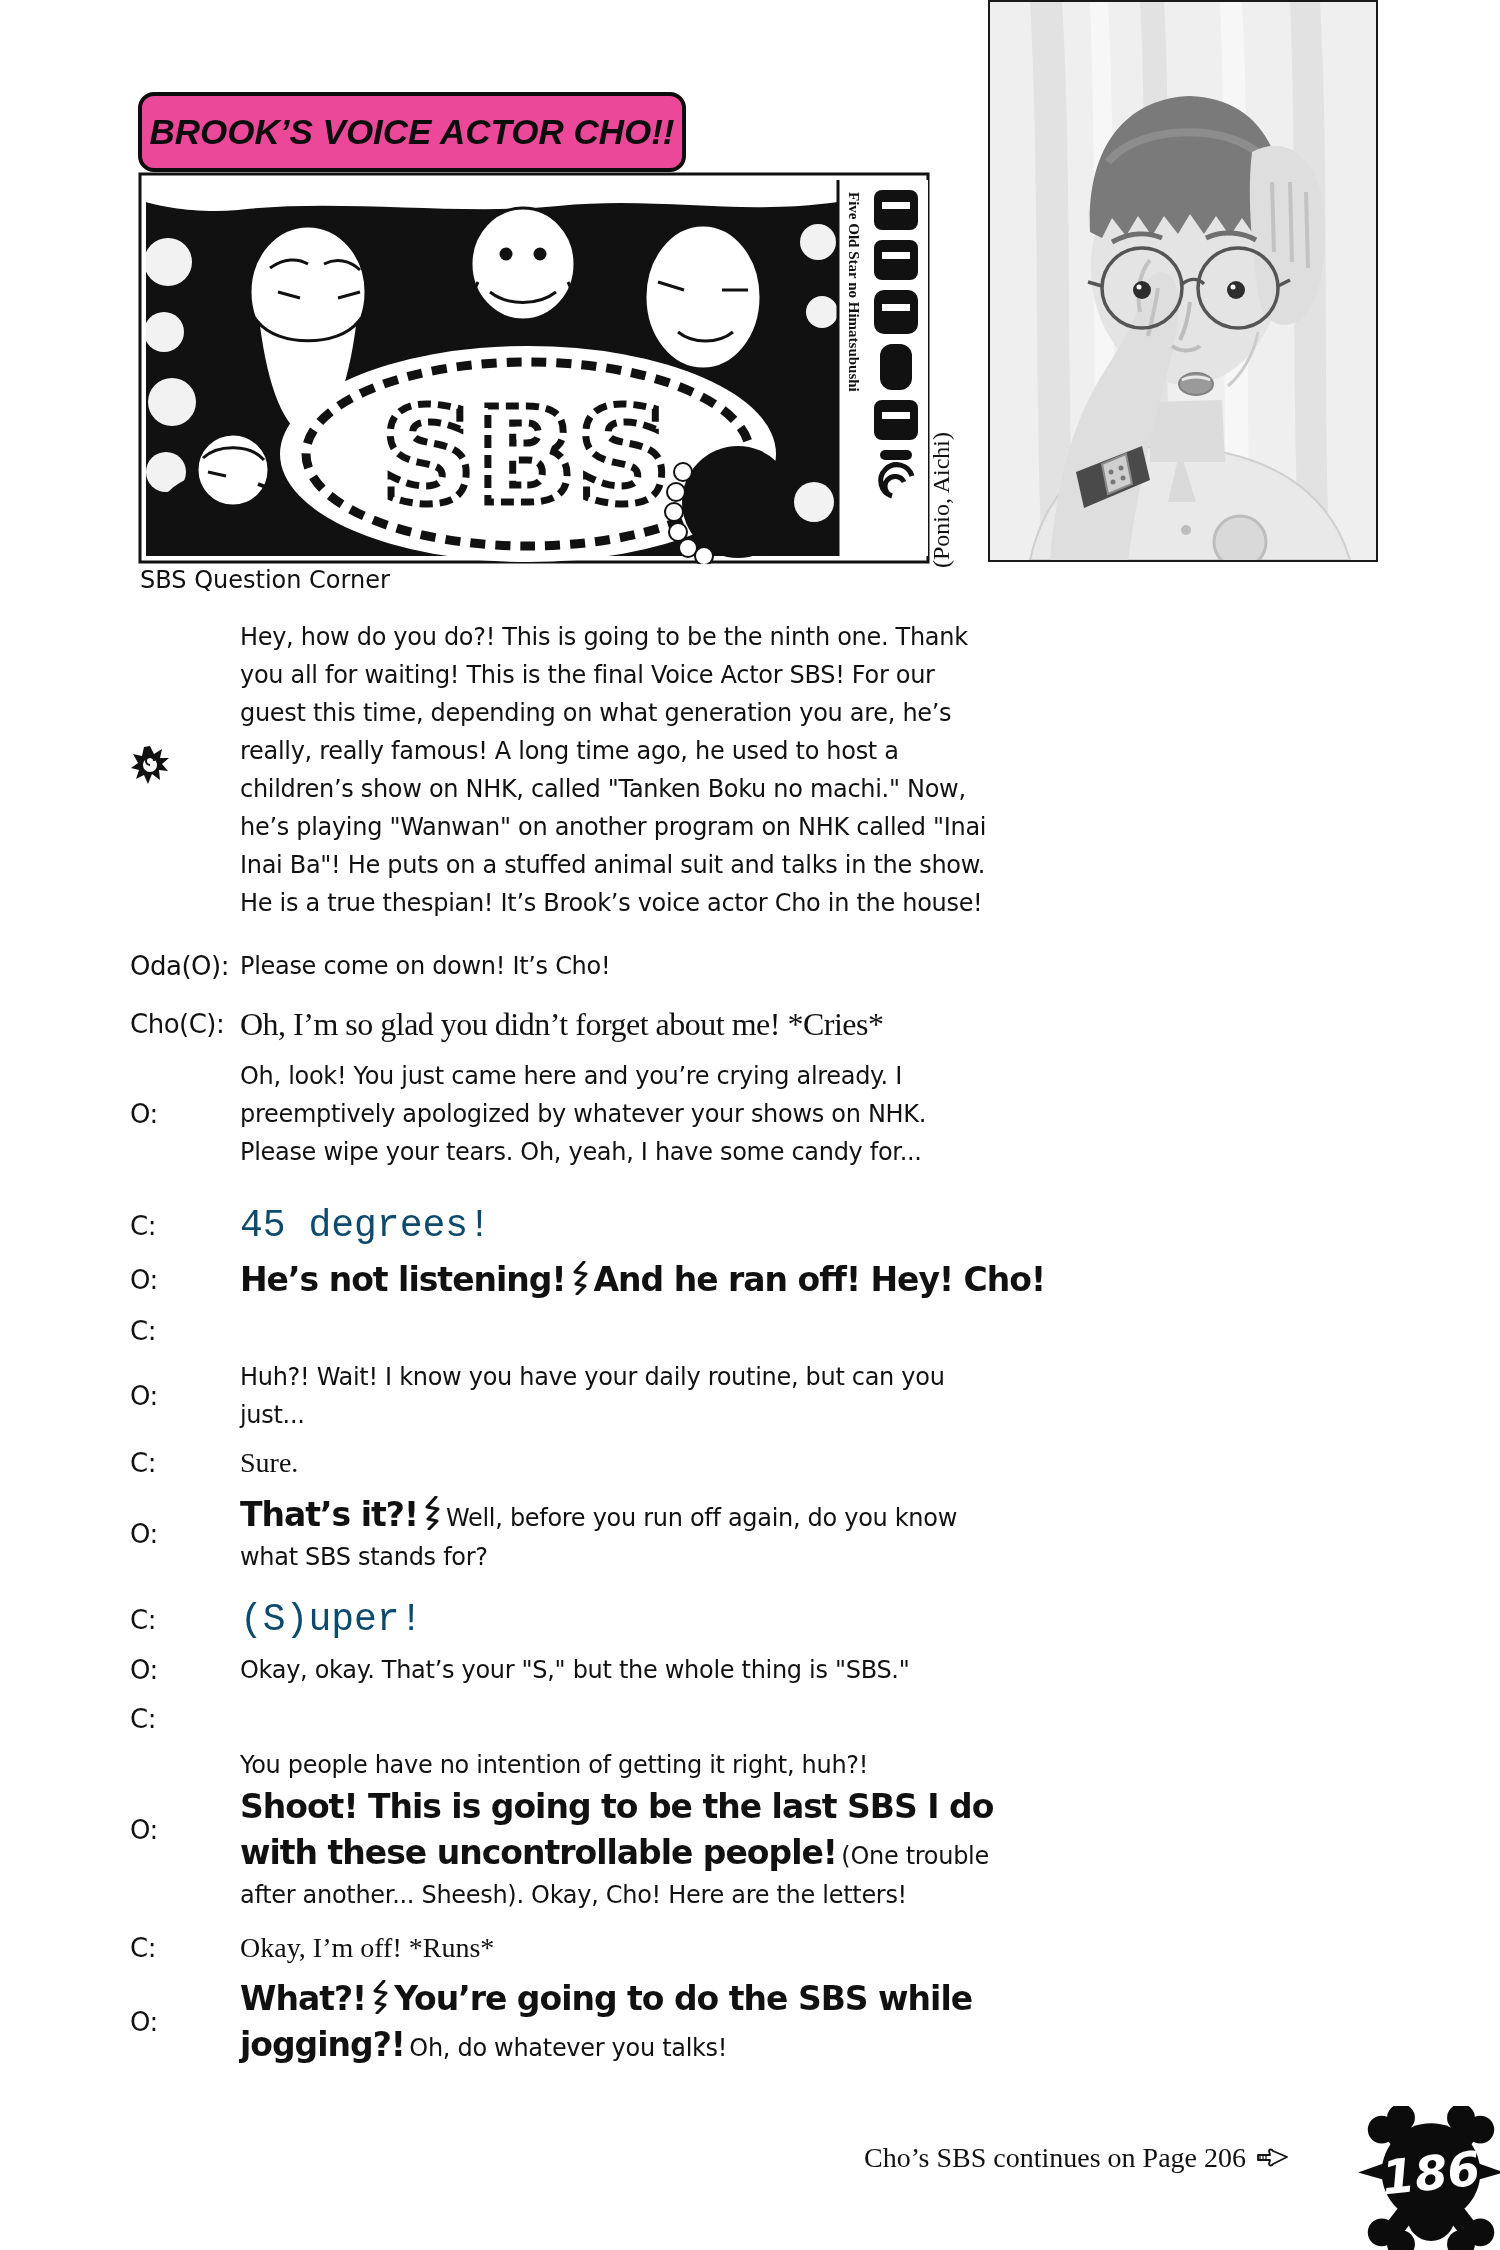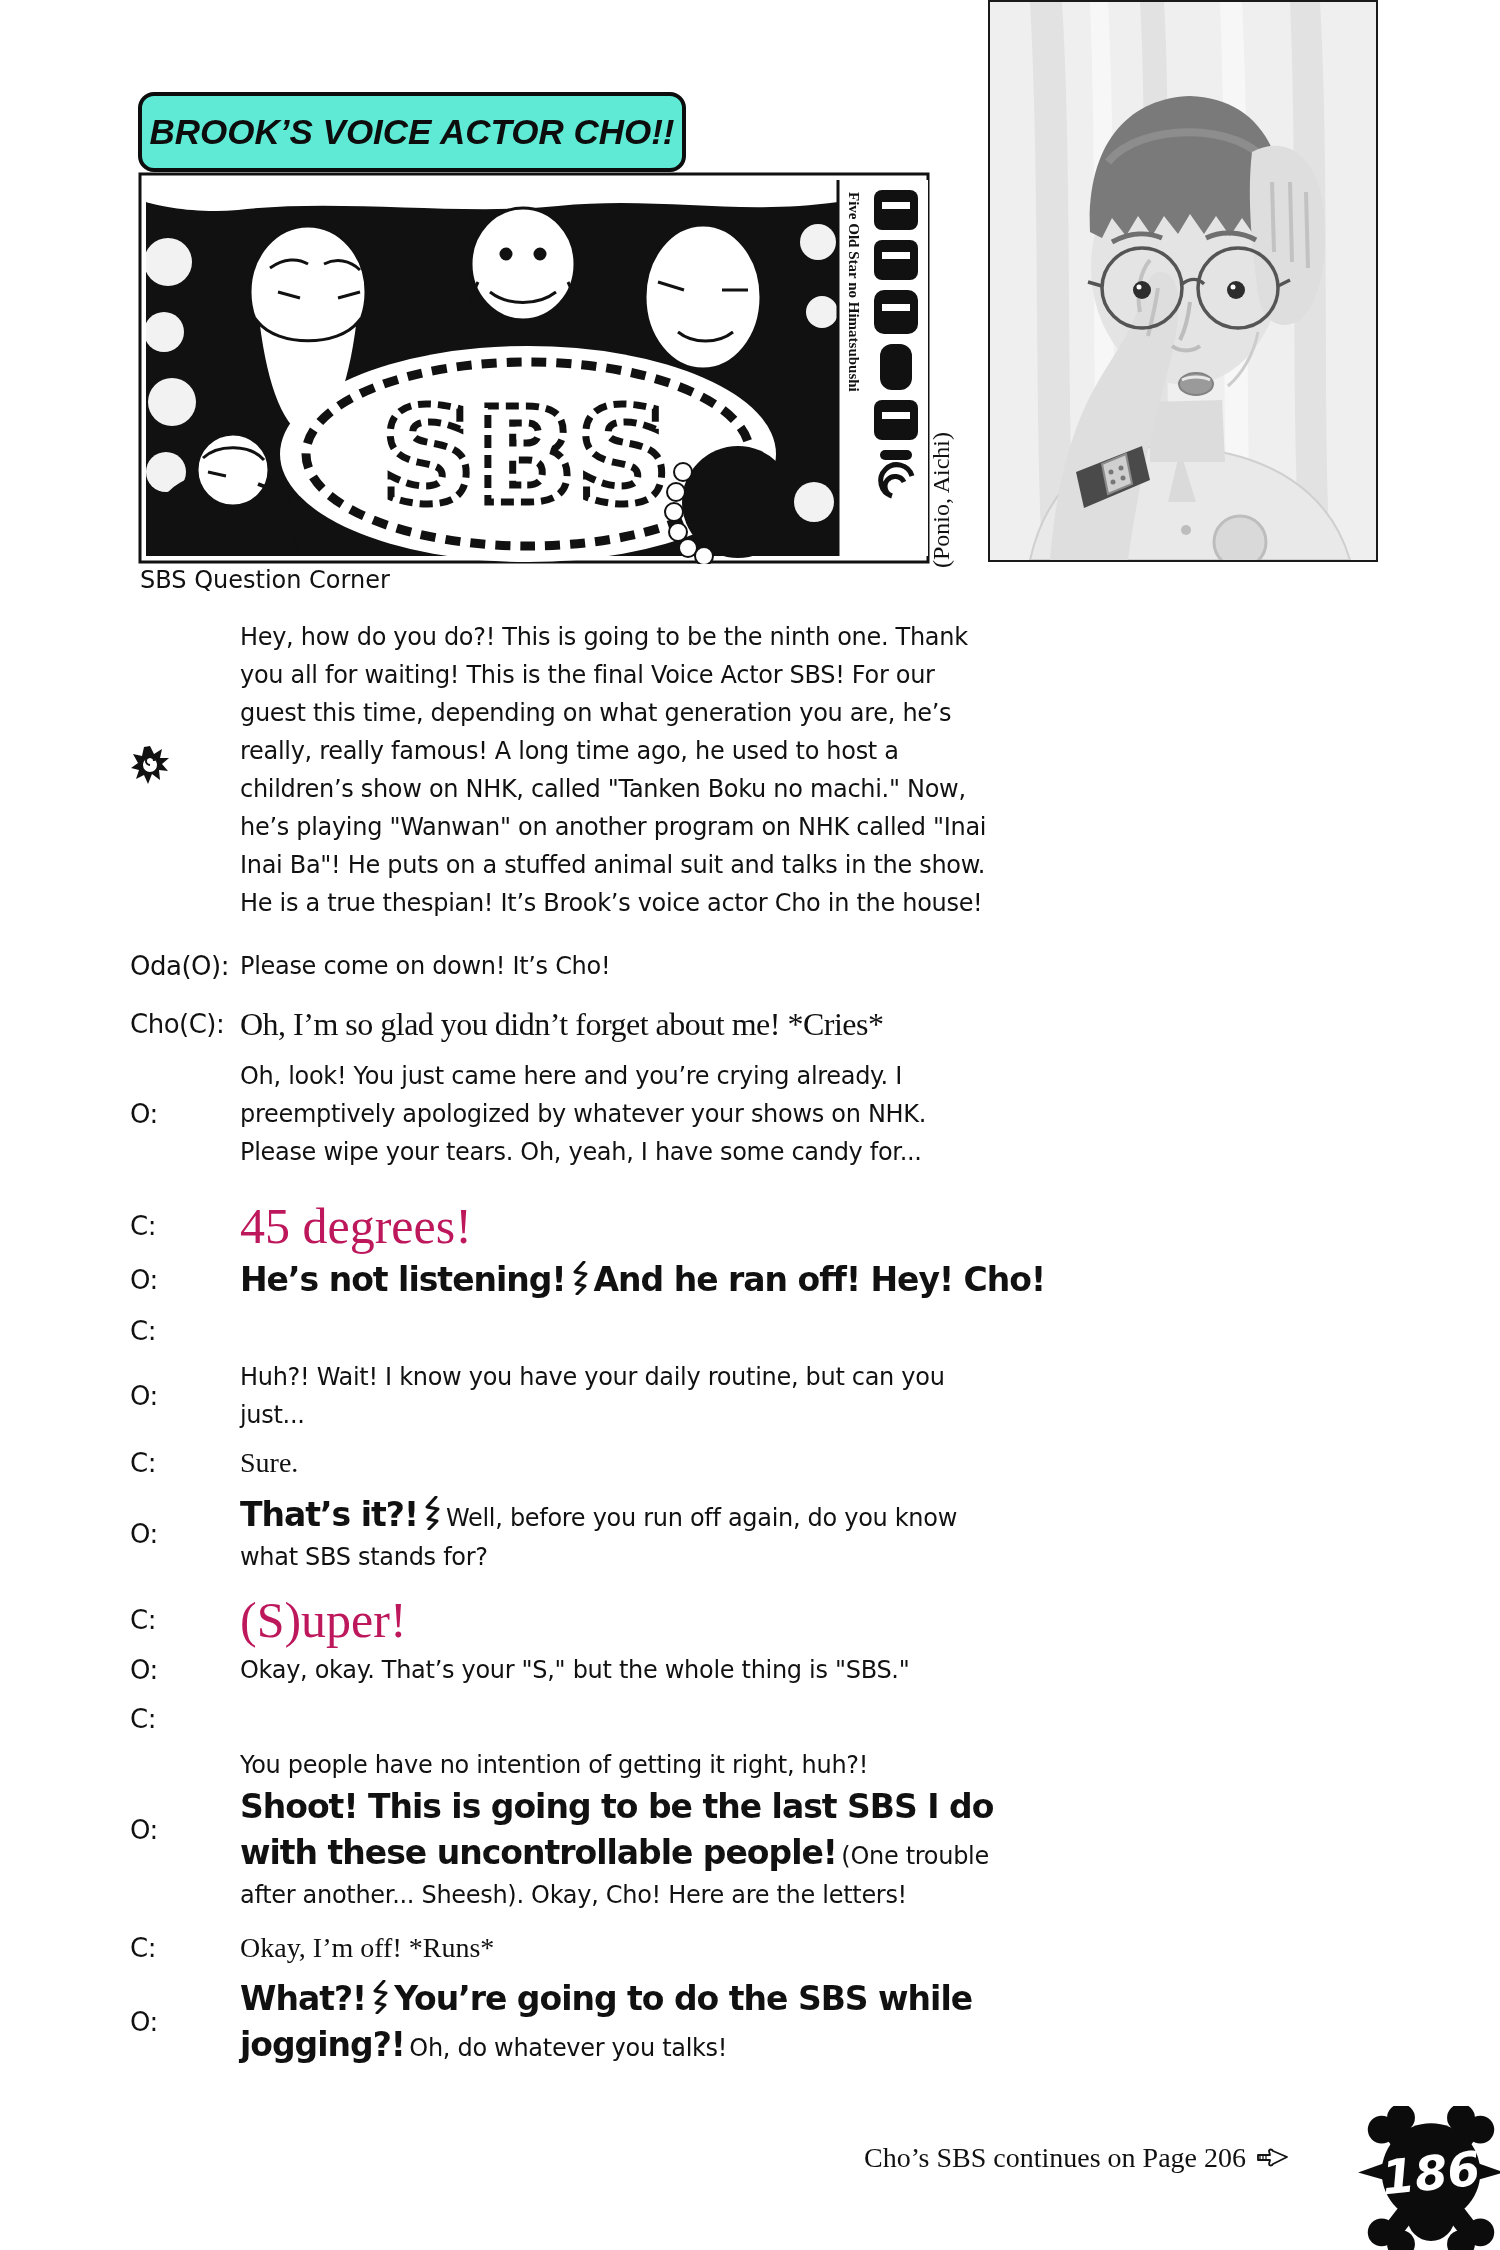--- a/index.html
+++ b/index.html
@@ -6,21 +6,21 @@
   body{
     width:1500px;height:2250px;position:relative;background:#ffffff;
     font-family:"Liberation Sans",sans-serif;color:#141414;overflow:hidden;
   }
   .hand{font-family:"DejaVu Sans",sans-serif;}
 
   
   .title-box{
     position:absolute;left:138px;top:92px;width:548px;height:80px;
     border:4px solid #0d0d0d;border-radius:16px;display:flex;align-items:center;justify-content:center;
-    box-sizing:border-box;background:#5eead4;
+    box-sizing:border-box;background:#ec4899;
   }
   .title-box .t{
     font-family:"Liberation Sans",sans-serif;font-style:italic;font-weight:800;
     font-size:35px;letter-spacing:0px;white-space:nowrap;color:#0d0d0d;
   }
 
   
   .illus{position:absolute;left:138px;top:172px;width:792px;height:392px;}
   .credit{
     position:absolute;left:928px;top:418px;height:150px;
@@ -42,21 +42,21 @@
   .row{display:flex;align-items:center;}
   .spk{
     width:110px;flex:none;font-family:"DejaVu Sans",sans-serif;
     font-size:26px;line-height:38px;letter-spacing:-0.5px;color:#111;
   }
   .txt{width:760px;}
   .t-hand{font-family:"DejaVu Sans",sans-serif;font-size:24px;line-height:38px;letter-spacing:-0.3px;color:#111;}
   .t-hand-big{font-family:"DejaVu Sans",sans-serif;font-size:33px;line-height:46px;letter-spacing:-1px;color:#111;font-weight:bold;}
   .t-serif{font-family:"Liberation Serif",serif;font-size:28px;line-height:40px;color:#111;}
   .t-serif-big{font-family:"Liberation Serif",serif;font-size:32px;line-height:48px;letter-spacing:-0.5px;color:#111;white-space:nowrap;}
-  .t-serif-xl{font-family:Liberation Serif, serif;font-size:50px;line-height:52px;color:#be185d;white-space:nowrap;}
+  .t-serif-xl{font-family:Liberation Mono, monospace;font-size:38px;line-height:52px;color:#0c4a6e;white-space:nowrap;}
   .nowrap{white-space:nowrap;}
   .block{display:block;}
   .zig{margin:0 6px;vertical-align:-4px;}
 
   
   .footer{
     position:absolute;left:0;top:2142px;width:1292px;text-align:right;
     font-family:"Liberation Serif",serif;font-size:28px;color:#111;
   }
   .footer .hand-ico{display:inline-block;vertical-align:-3px;margin-left:10px;}

